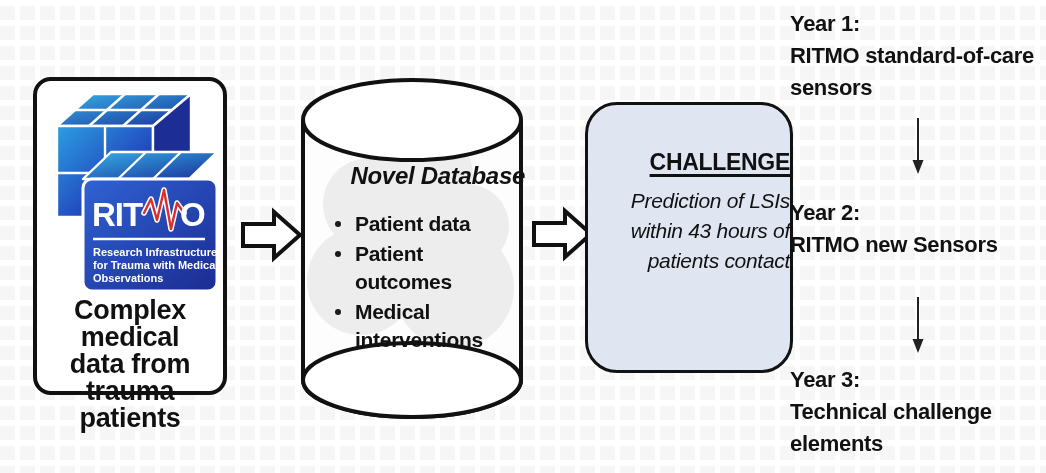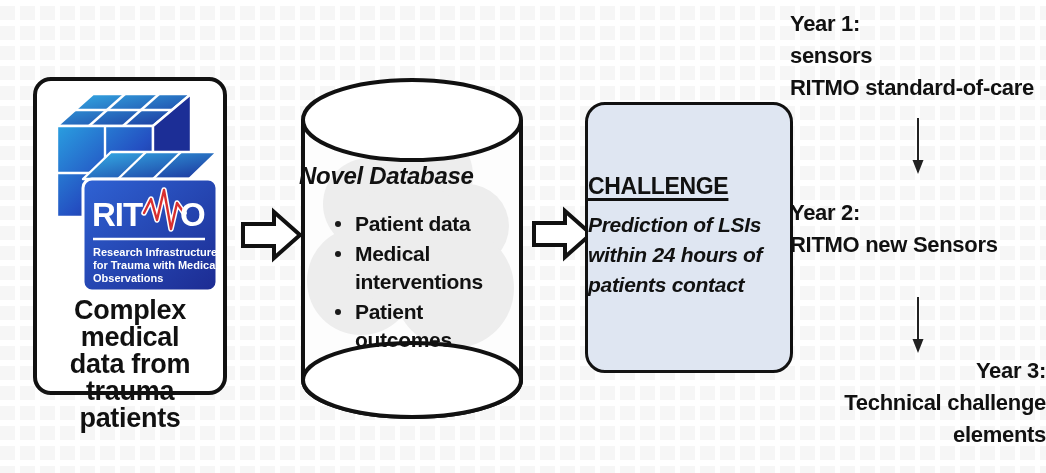--- a/index.html
+++ b/index.html
@@ -26,60 +26,60 @@
   }
 
   
   .block-arrow{ position:absolute; }
   .block-arrow.a1{ left:240px; top:207px; }
   .block-arrow.a2{ left:531px; top:206px; }
 
   
   .db-group{ position:absolute; left:299px; top:76px; width:226px; height:344px; }
   .db-title{
-    position:absolute; left:0; right:0; top:86px; text-align:left;
+    position:absolute; left:0; right:0; top:86px; text-align:right;
     font-weight:bold; font-style:italic; font-size:24px; letter-spacing:-0.3px;
   }
   .db-list{
     position:absolute; left:30px; top:134px; width:180px; list-style:none;
   }
   .db-list li{
     position:relative; padding-left:26px; font-size:21px; line-height:28px;
     letter-spacing:-0.3px; margin-bottom:2px; font-weight:600;
   }
   .db-list li::before{
     content:""; position:absolute; left:6px; top:11px;
     width:6px; height:6px; border-radius:50%; background:#1a1a1a;
   }
 
   
   .challenge-box{
     position:absolute; left:585px; top:102px; width:208px; height:271px;
-    background:#dfe6f2; border:3px solid #111; border-radius:20px;
-    text-align:left; padding-top:68px;
+    background:#dfe6f2; border:3px solid #111; border-radius:32px;
+    text-align:right; padding-top:44px;
   }
   .challenge-title{
     font-weight:bold; font-size:23px; letter-spacing:-0.3px;
     text-decoration:underline; text-decoration-thickness:2.5px; text-underline-offset:4px;
   }
-  .challenge-desc{ margin-top:10px; font-style:italic; font-weight:700;
+  .challenge-desc{ margin-top:10px; font-style:italic; font-weight:400;
     font-size:21px; line-height:30px; letter-spacing:-0.3px; }
 
   
   .timeline{ position:absolute; left:790px; top:0; width:256px; height:421px;padding-left:36px; }
   .tl-block{
     position:absolute; left:0; width:100%；
     display:flex; flex-direction:column; align-items:center;
     font-weight:bold; font-size:22px; line-height:32px; letter-spacing:-0.3px;
     width:100%;
   }
   .tl-block div{ white-space:nowrap; }
   .tl-b1{ top:8px; }
   .tl-b2{ top:197px; }
-  .tl-b3{ top:355px;text-align:right; }
+  .tl-b3{ top:364px; }
   .down-arrow{ position:absolute; left:120px; }
   .down-arrow.d1{ top:117px; }
   .down-arrow.d2{ top:296px; }
 </style>
 </head>
 <body>
 
 <div class="stage">
 
   <div class="source-box">
@@ -150,44 +150,44 @@
         <circle cx="62" cy="205" r="54"></circle>
         <circle cx="155" cy="212" r="60"></circle>
         <circle cx="110" cy="170" r="64"></circle>
       </g>
       <ellipse cx="113" cy="304" rx="109" ry="37" fill="#ffffff" stroke="#111" stroke-width="4"></ellipse>
       <ellipse cx="113" cy="44" rx="109" ry="40" fill="#ffffff" stroke="#111" stroke-width="4"></ellipse>
     </svg>
     <div class="db-title">Novel Database</div>
     <ul class="db-list">
       <li>Patient data</li>
+      <li>Patient outcomes</li>
       <li>Medical interventions</li>
-      <li>Patient outcomes</li>
     </ul>
   </div>
 
   <svg class="block-arrow a2" width="64" height="56" viewBox="0 0 64 56">
     <polygon points="3,17 34,17 34,5 60,28 34,51 34,39 3,39" fill="#ffffff" stroke="#111" stroke-width="4" stroke-linejoin="miter"></polygon>
   </svg>
 
   <div class="challenge-box">
     <div class="challenge-title">CHALLENGE</div>
     <div class="challenge-desc">
       <div>Prediction of LSIs</div>
-      <div>within 24 hours of</div>
+      <div>within 43 hours of</div>
       <div>patients contact</div>
     </div>
   </div>
 
   <div class="timeline">
 
     <div class="tl-block tl-b1">
       <div>Year 1:</div>
+      <div>RITMO standard-of-care</div>
       <div>sensors</div>
-      <div>RITMO standard-of-care</div>
     </div>
 
     <svg class="down-arrow d1" width="16" height="58" viewBox="0 0 16 58">
       <line x1="8" y1="1" x2="8" y2="45" stroke="#222" stroke-width="2"></line>
       <polygon points="2.5,43 13.5,43 8,57" fill="#222"></polygon>
     </svg>
 
     <div class="tl-block tl-b2">
       <div>Year 2:</div>
       <div>RITMO new Sensors</div>

